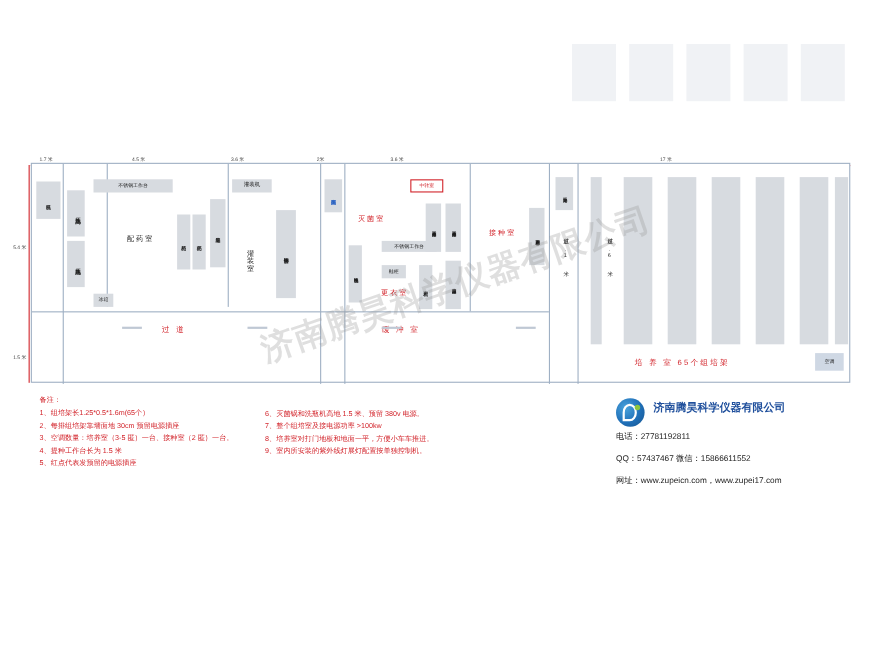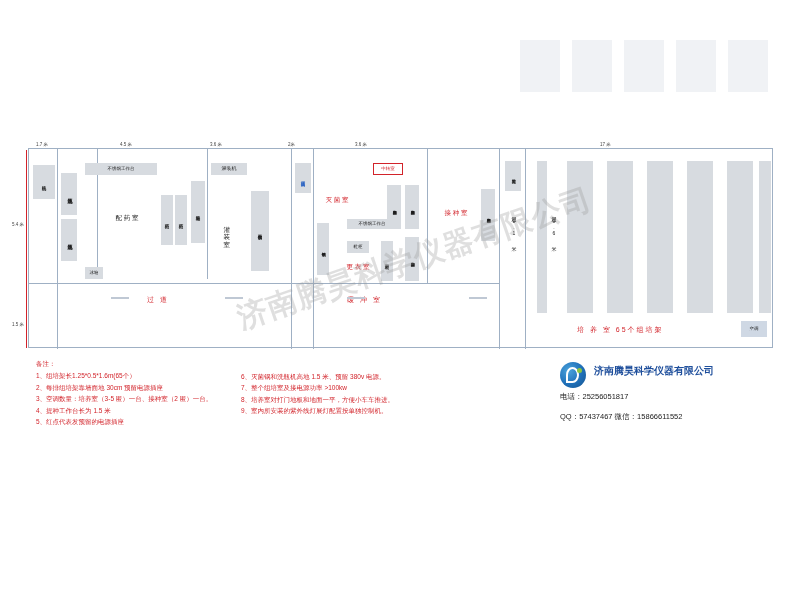--- a/index.html
+++ b/index.html
@@ -283,19 +283,20 @@
   </div>
 
   <div id="company">
     <div id="logo">
       <div class="swoosh"></div>
       <div class="dot"></div>
     </div>
     <div class="txtwrap">
       <div class="cname">济南腾昊科学仪器有限公司</div>
     </div>
-    <div class="line" style="margin-top:30px;">电话：25256051817</div>
+    <div class="line" style="margin-top:30px;">电话：27781192811</div>
     <div class="line">QQ：57437467  微信：15866611552</div>
+    <div class="line web">网址：www.zupeicn.com，www.zupei17.com</div>
   </div>
 
   <div id="watermark">济南腾昊科学仪器有限公司</div>
 
 </div>
 
 </body></html>

